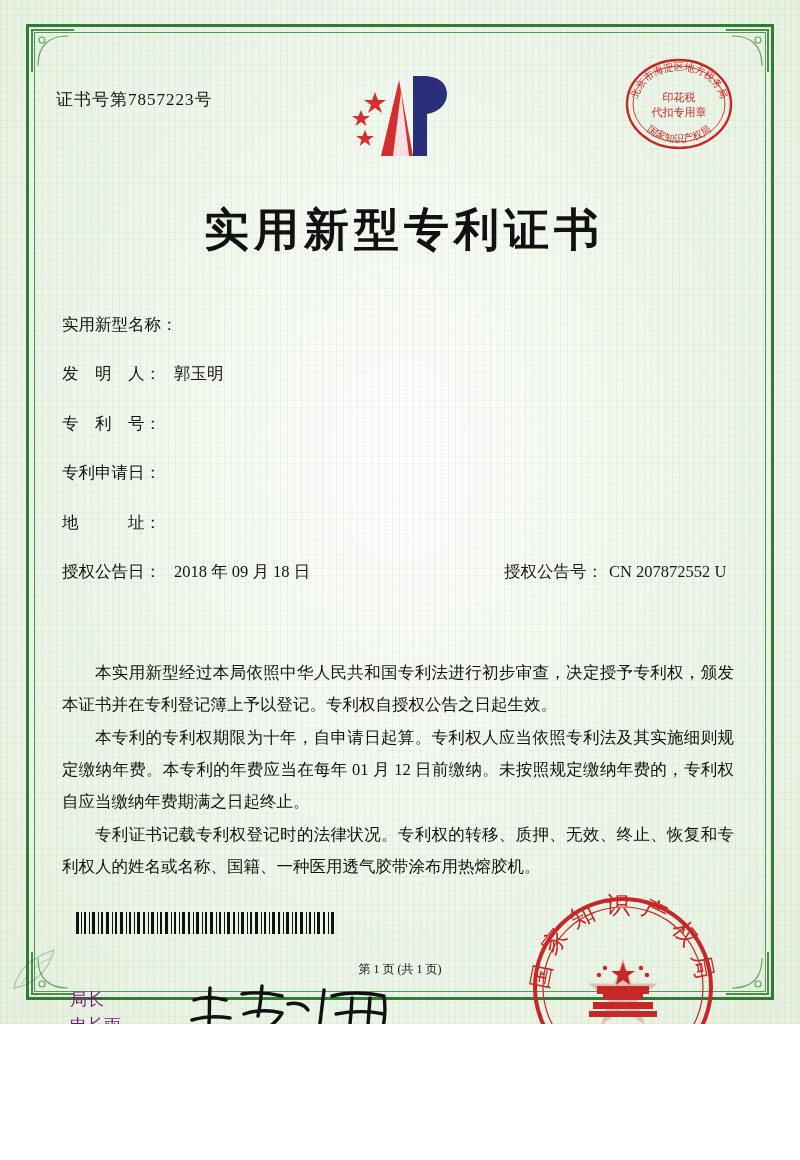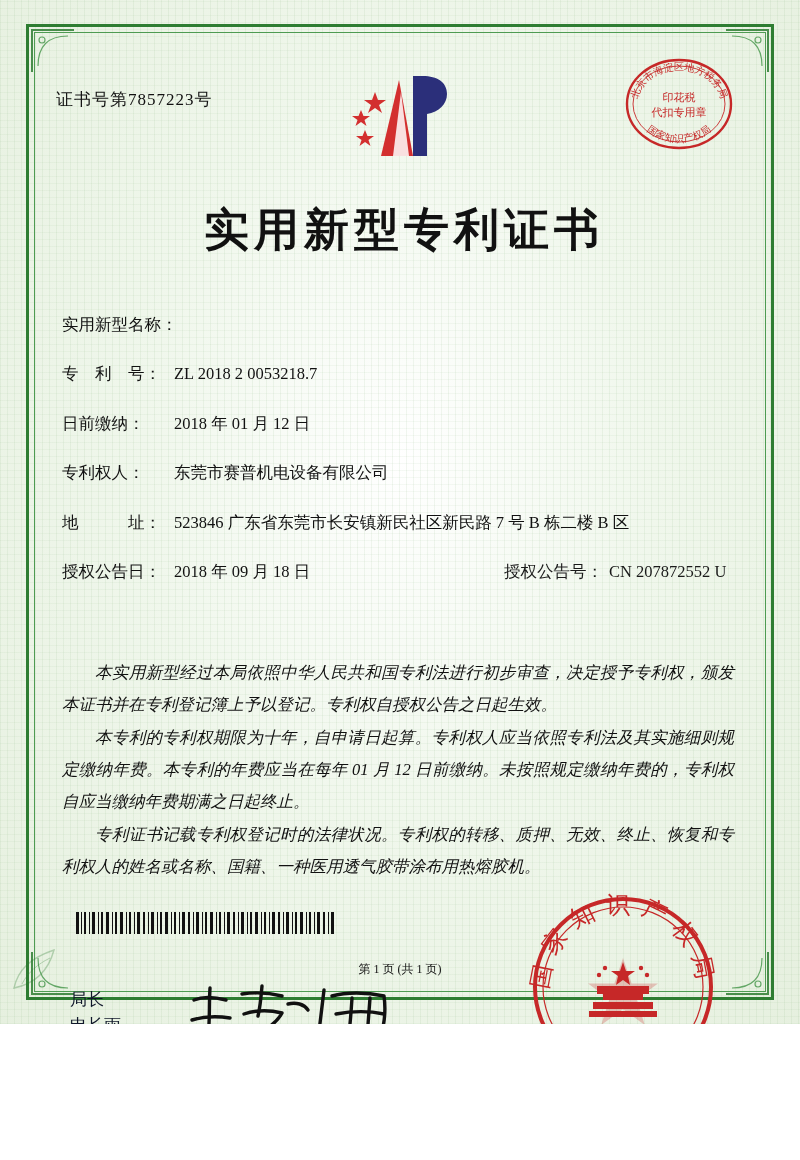--- a/index.html
+++ b/index.html
@@ -135,38 +135,37 @@
     right: 28px;
     top: 625px;
     font-size: 16.5px;
     line-height: 1.92;
     text-align: justify;
     color: #111;
   }
   .paragraphs p {
     margin: 0 4px 2px 0;
     text-indent: 2em;
-    font-style: italic;
   }
 
   .barcode {
     position: absolute;
     left: 42px;
     top: 880px;
     width: 258px;
     height: 22px;
   }
 
   .signature-block {
     position: absolute;
     left: 36px;
     top: 955px;
     font-size: 17px;
     line-height: 1.55;
-    color: #0f172a;
+    color: #701a75;
   }
 
   .handwriting {
     position: absolute;
     left: 150px;
     top: 948px;
     width: 230px;
     height: 70px;
   }
 
@@ -267,39 +266,36 @@
     </svg>
 
     <div class="title">实用新型专利证书</div>
 
     <div class="fields">
 
       <div class="field-row">
         <div class="field-label">实用新型名称：</div>
       </div>
 
+      <div class="field-row">
+        <div class="field-label">发　明　人：</div>
+        <div class="field-value">郭玉明</div>
+      </div>
 
       <div class="field-row">
         <div class="field-label">专　利　号：</div>
-        <div class="field-value">ZL 2018 2 0053218.7</div>
       </div>
 
       <div class="field-row">
-        <div class="field-label">日前缴纳：</div>
-        <div class="field-value">2018 年 01 月 12 日</div>
-      </div>
-
-      <div class="field-row">
-        <div class="field-label">专利权人：</div>
-        <div class="field-value">东莞市赛普机电设备有限公司</div>
-      </div>
+        <div class="field-label">专利申请日：</div>
+      </div>
+
 
       <div class="field-row">
         <div class="field-label">地　　　址：</div>
-        <div class="field-value">523846 广东省东莞市长安镇新民社区新民路 7 号 B 栋二楼 B 区</div>
       </div>
 
       <div class="field-row dual">
         <div class="field-label">授权公告日：</div>
         <div class="field-value">2018 年 09 月 18 日</div>
         <div class="field-label2">授权公告号：</div>
         <div class="field-value2">CN 207872552 U</div>
       </div>
 
     </div>

